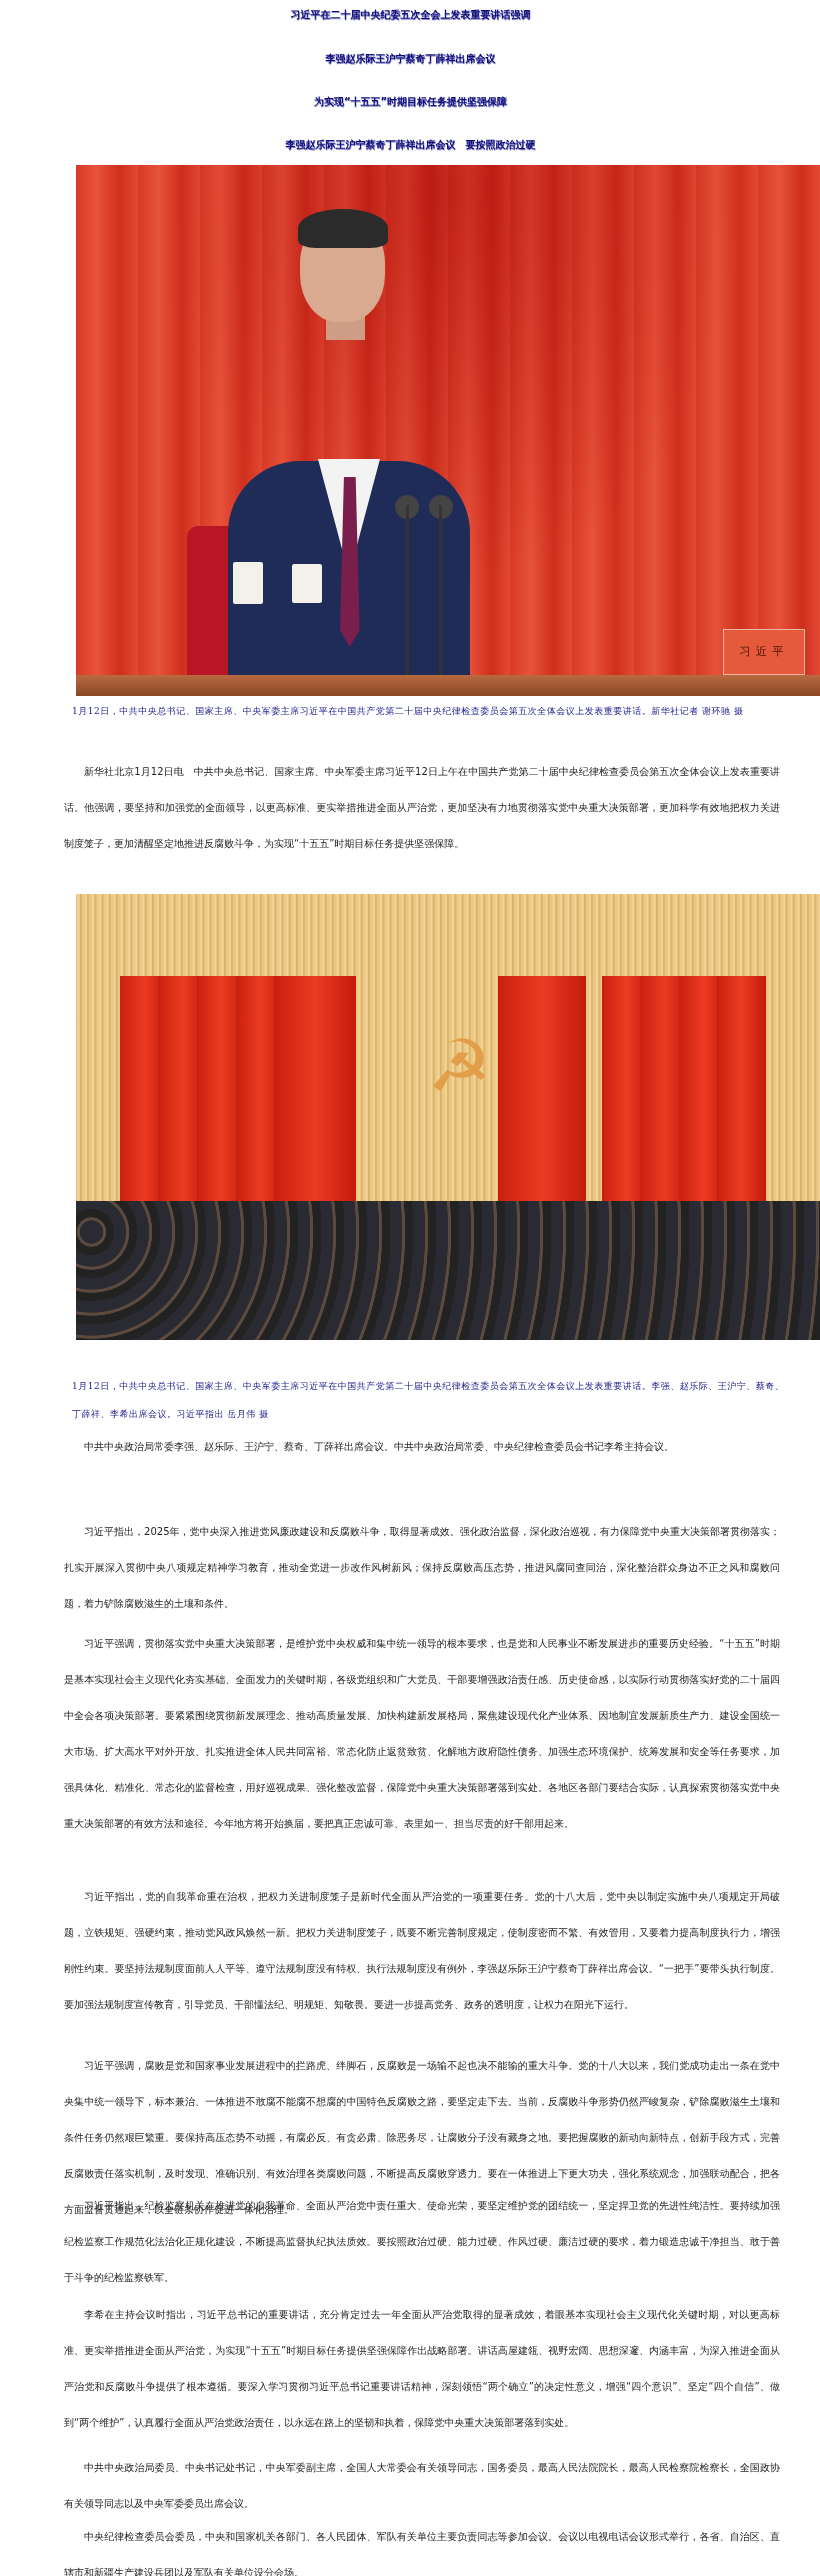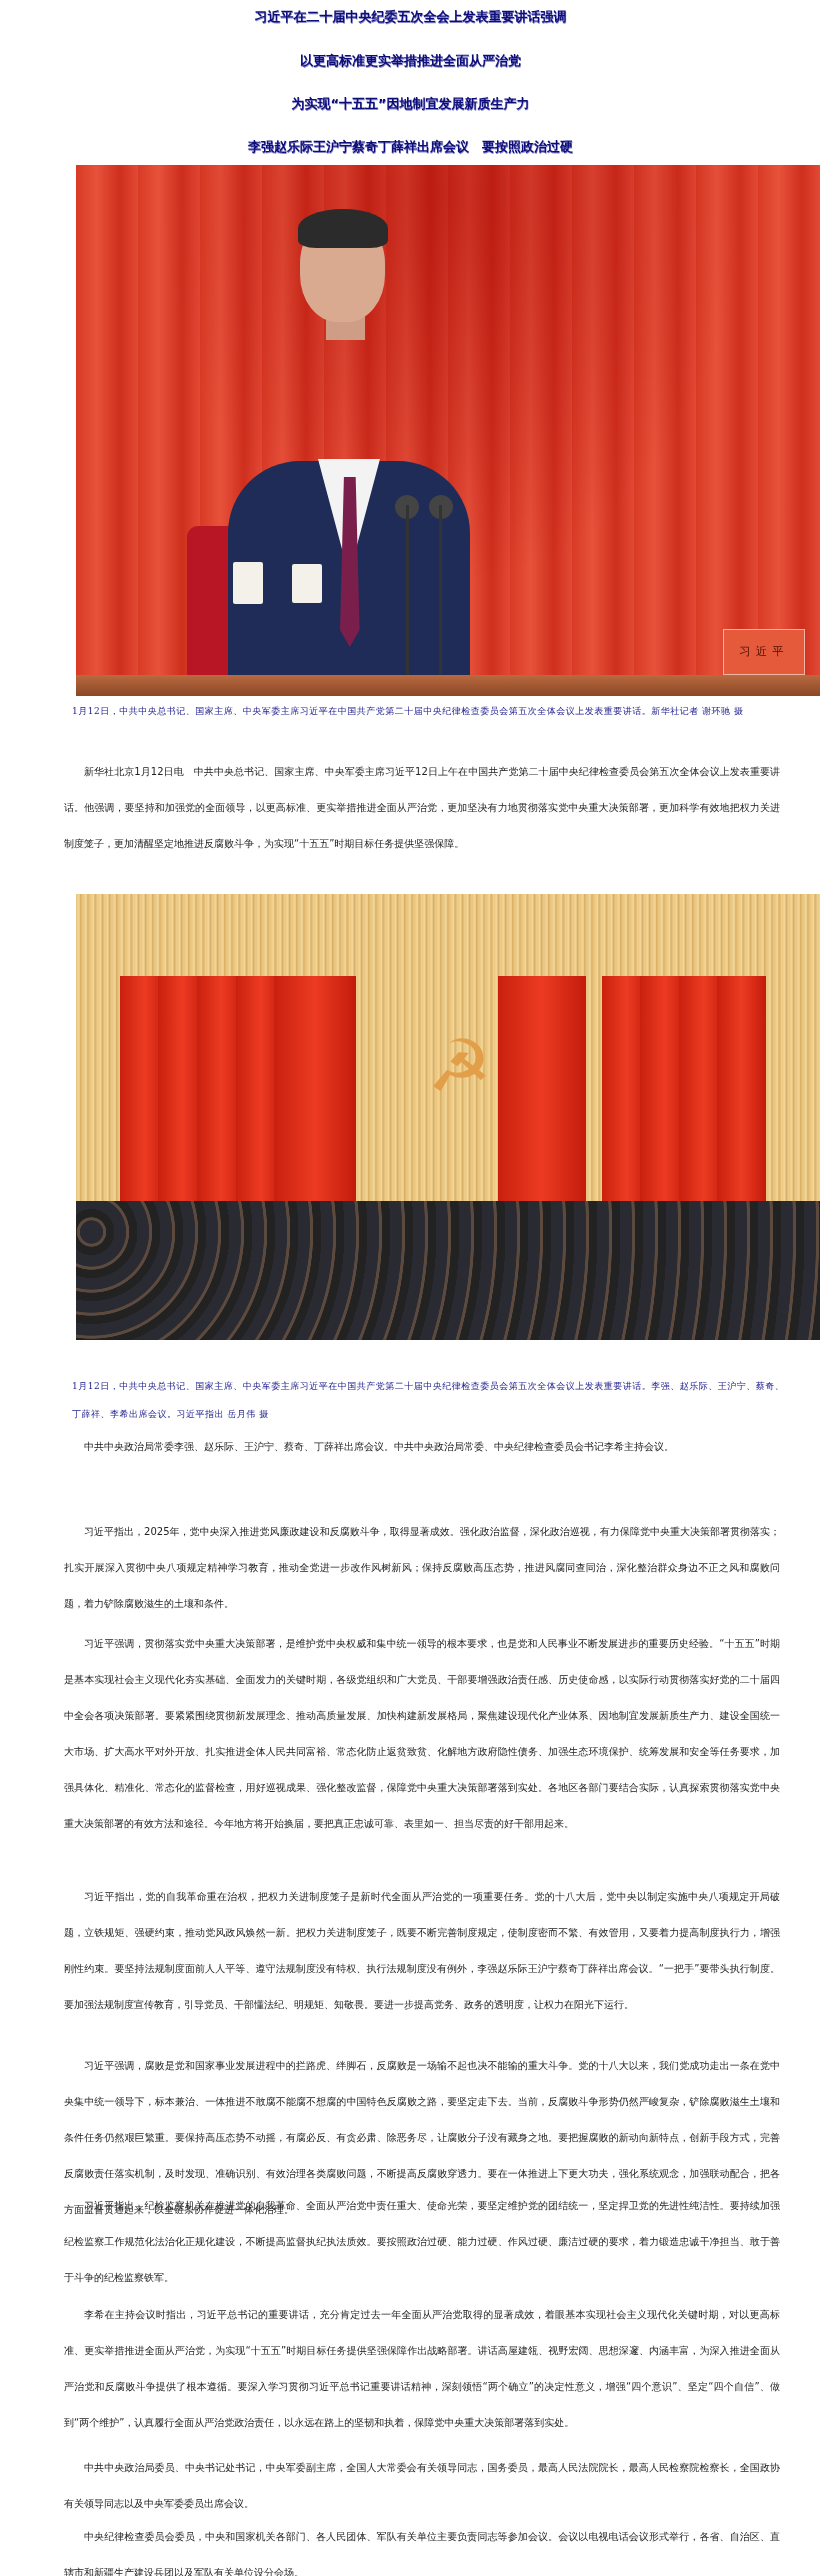--- a/index.html
+++ b/index.html
@@ -1,19 +1,19 @@
 <!DOCTYPE html>
 <html style="font-size:8.2px"><head>
 <meta charset="utf-8">
 <style>
   html, body { margin: 0; padding: 0; background: #ffffff; }
   body { width: 821px; height: 3295px; position: relative; overflow: hidden;
          font-family: "DejaVu Sans", "Liberation Sans", sans-serif; }
   .headline { position: absolute; left: 0; width: 821px; text-align: center;
-              color: #0d0d78; font-weight: bold; font-size: 13px; letter-spacing: 0px;
+              color: #0d0d78; font-weight: bold; font-size: 10px; letter-spacing: 0px;
               text-shadow: 0.5px 0.5px 0 #8a8ad0; }
   .photo { position: absolute; left: 76px; width: 748px; overflow: hidden; }
   .caption { position: absolute; left: 72px; width: 716px; color: #1c1c8c;
              font-family: "DejaVu Serif", "Liberation Serif", serif; font-size: 9px;
              line-height: 28px; letter-spacing: 0.5px; }
   .para { position: absolute; left: 64px; width: 716px; color: #222;
           font-size: 10px; line-height: 36px; text-indent: 20px; text-align: justify; }
 
   
   .p1 { top: 165px; height: 531px;
@@ -53,22 +53,22 @@
         background: linear-gradient(90deg, #c9200e, #ec3b22 50%, #c31b0c); }
   .p2 .emblem { position: absolute; left: 350px; top: 103px; width: 67px; height: 139px;
         color: #e39e4a; font-size: 72px; text-align: center; line-height: 139px; font-weight: bold; }
   .p2 .audience { position: absolute; left: 0; right: 0; bottom: 0; height: 139px;
         background: repeating-radial-gradient(circle at 15.5px 31px, #2a2a33 0 11.3px, #5c4a3e 12px 14.4px, #222 15px 23px); }
 </style>
 </head>
 <body>
 
 <div class="headline" style="top:7.7px">习近平在二十届中央纪委五次全会上发表重要讲话强调</div>
-<div class="headline" style="top:52px">以更高标准更实举措推进全面从严治党</div>
-<div class="headline" style="top:95px">为实现“十五五”因地制宜发展新质生产力</div>
+<div class="headline" style="top:52px">李强赵乐际王沪宁蔡奇丁薛祥出席会议</div>
+<div class="headline" style="top:95px">为实现“十五五”时期目标任务提供坚强保障</div>
 <div class="headline" style="top:138px">李强赵乐际王沪宁蔡奇丁薛祥出席会议　要按照政治过硬</div>
 
 <div class="photo p1" title="习近平在中央纪委五次全会上发表重要讲话">
   <div class="shade"></div>
   <div class="chair"></div>
   <div class="body"></div>
   <div class="shirt"></div>
   <div class="tie"></div>
   <div class="neck"></div>
   <div class="head"></div>

